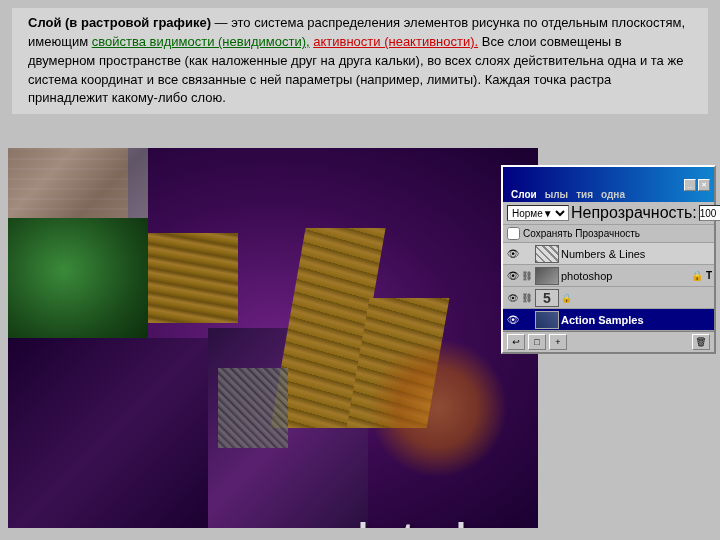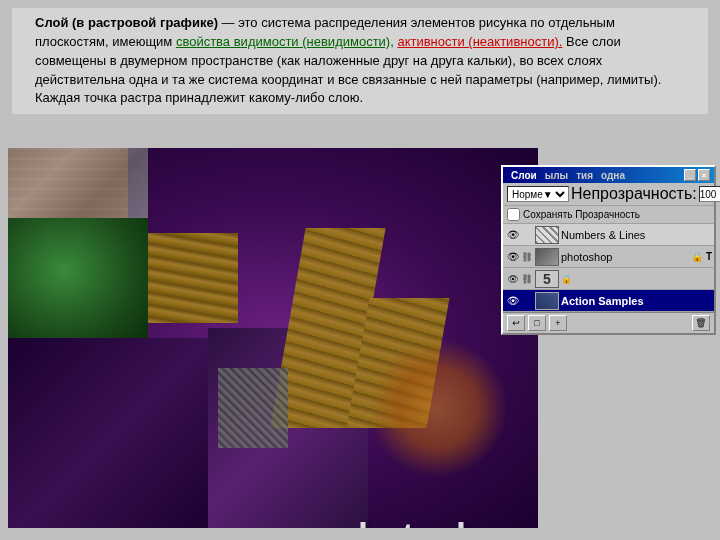--- a/index.html
+++ b/index.html
@@ -15,21 +15,21 @@
     
     #text-block {
       position: absolute;
       top: 8px;
       left: 12px;
       right: 12px;
       font-size: 13px;
       line-height: 1.45;
       color: #000;
       background: #d4d4d4;
-      padding: 6px 23px;
+      padding: 6px 16px;
       z-index: 10;
     }
     #text-block .title {
       font-weight: bold;
     }
     #text-block a.link-green { color: #006600; text-decoration: underline; }
     #text-block a.link-red { color: #cc0000; text-decoration: underline; }
 
     
     #collage {
@@ -79,20 +79,21 @@
 
     #layers-title-bar .tabs {
       display: flex;
       gap: 0;
     }
     #layers-title-bar .tab {
       font-size: 10px;
       padding: 0 4px;
       color: #ccc;
       cursor: pointer;
+      margin-top: 20px;
     }
     #layers-title-bar .tab.active {
       color: white;
       font-weight: bold;
     }
     #layers-title-bar .win-controls {
       display: flex;
       gap: 2px;
     }
     #layers-title-bar .win-btn {

